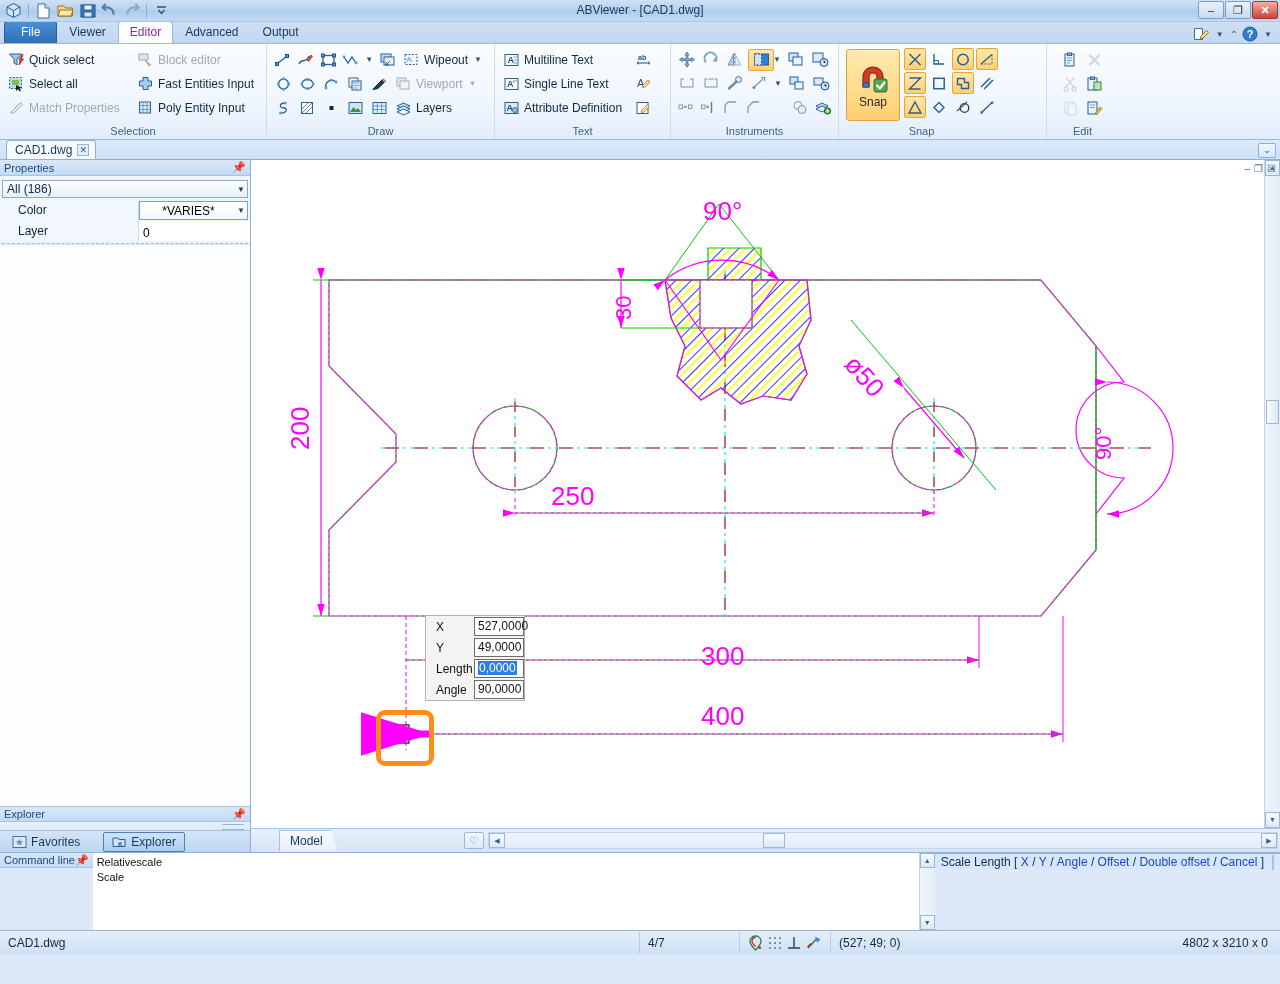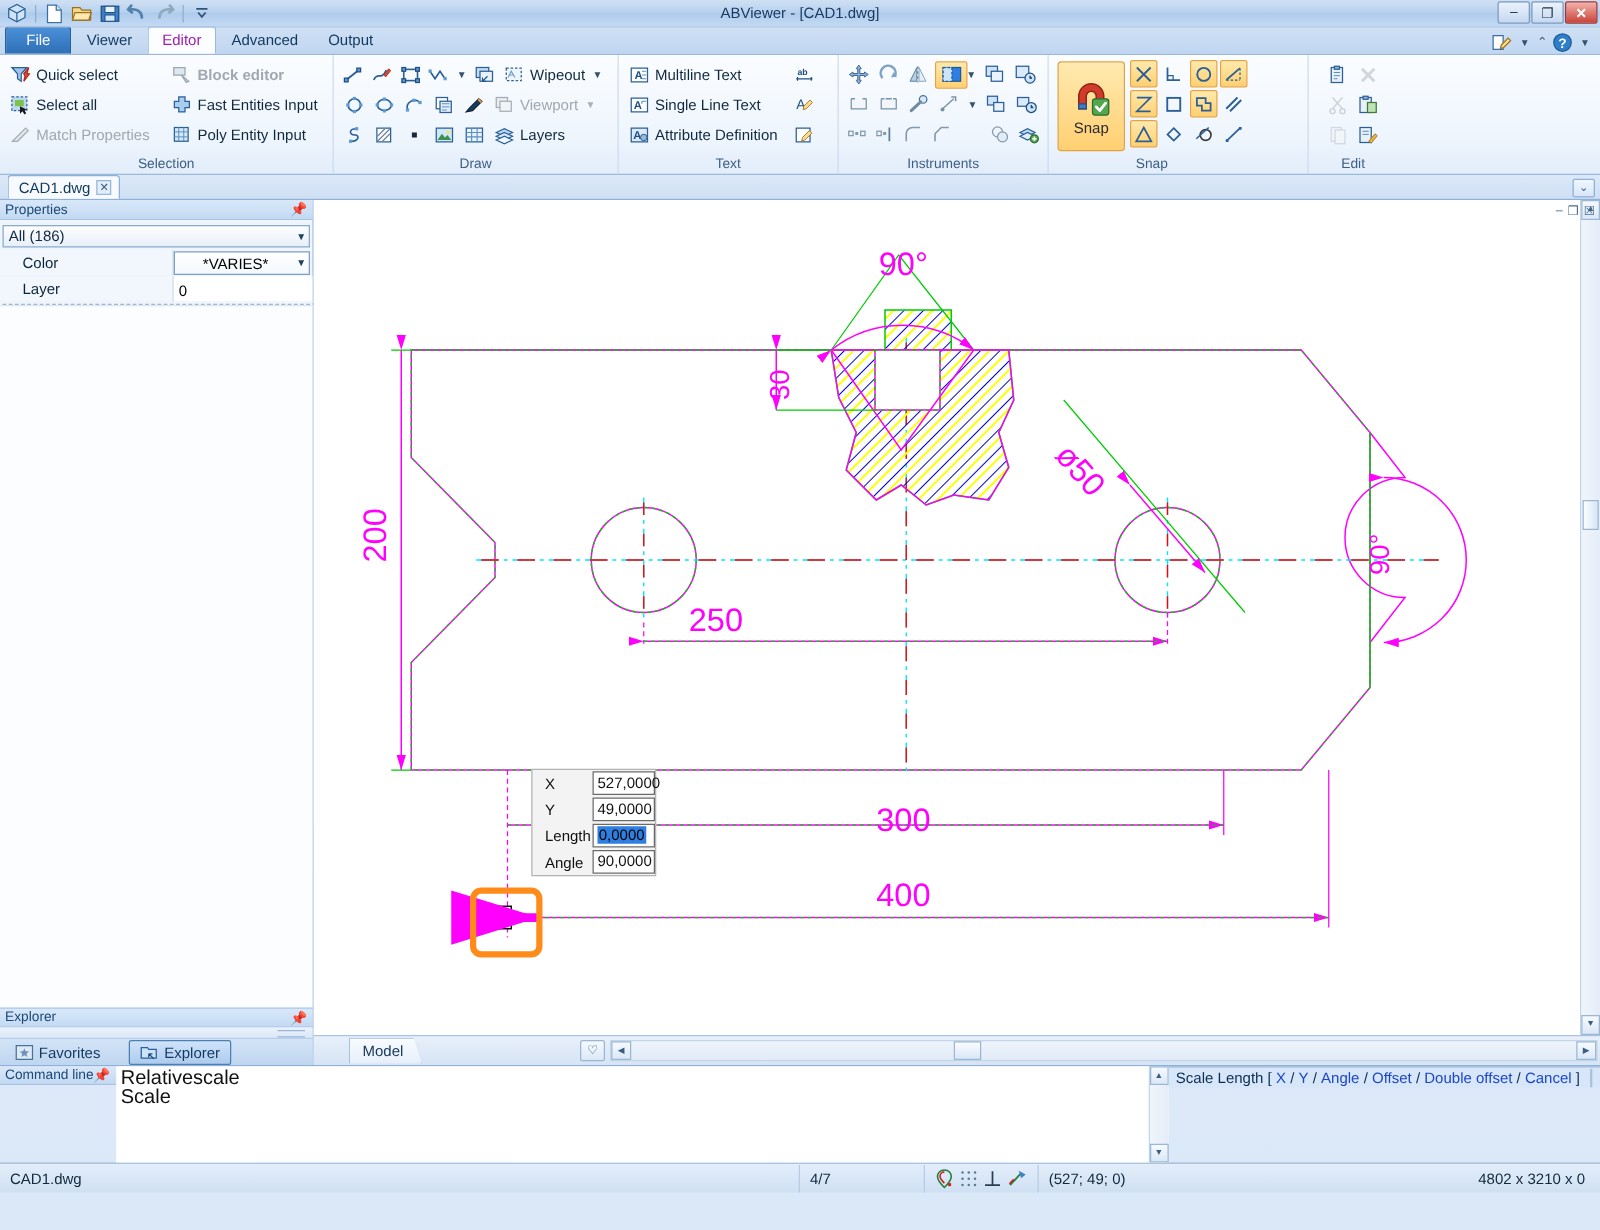--- a/index.html
+++ b/index.html
@@ -248,21 +248,21 @@
   
   .cmdpanel { height: 78px; display: flex; flex-direction: row; border-top: 1px solid #8fb0d8; }
   .cmd-caption {
     height: 15px; display: flex; align-items: center; padding: 0 4px;
     font-size: 11px; color:#1d4877;
     background: linear-gradient(to bottom,#d9e8f9,#c3daf3);
     border-bottom: 1px solid #a7c3e3;
   }
   .cmd-caption .pin { margin-left: auto; cursor: pointer; }
   .cmd-body { flex: 1; display: flex; background: #fff; }
-  .cmd-lines { flex: 1; padding: 2px 4px; font-size: 16px; color:#111; line-height: 15px; }
+  .cmd-lines { flex: 1; padding: 2px 4px; font-size: 11px; color:#111; line-height: 15px; }
   .cmd-scroll { width: 16px; background: linear-gradient(to right,#f0f5fb,#e4edf8); border-left: 1px solid #c3d5e9; display:flex; flex-direction: column; }
   .cmd-scroll .sbtn { height: 15px; border: 1px solid #9cb7d4; background: linear-gradient(to bottom,#f6faff,#dbe8f7); font-size:7px; text-align:center; line-height:13px; color:#3a5d80; cursor:pointer; }
   .cmd-scroll .spacer { flex: 1; }
   .cmd-prompt {
     height: 17px; display: flex; align-items: center; gap: 0;
     background: #d7e6f8; border-top: 1px solid #9cb7d4;
     font-size: 12px; color:#0d2f52; padding: 0 6px;
   }
   .cmd-prompt .opt { color:#1b47c9; cursor: pointer; }
   .cmd-prompt .sep { color:#0d2f52; }
@@ -372,21 +372,21 @@
         <div class="rrow">
           <div class="bigitem" style="width:130px;">
             <span>
               <svg width="17" height="16" viewBox="0 0 17 16">
                 <path d="M1.5 2 h12 l-4.5 5 v6 l-3 -2 v-4 z" fill="#9fc6ea" stroke="#2a5f97"></path>
                 <path d="M11 7 l4 -5 l-1.5 5 h2 l-4.5 6 l1 -4 z" fill="#e94a3a" stroke="#b02d20"></path>
               </svg>
             </span>
             <span>Quick select</span>
           </div>
-          <div class="bigitem disabled" style="width:130px;font-weight:bold;">
+          <div class="bigitem disabled" style="width:130px;">
             <span>
               <svg width="17" height="16" viewBox="0 0 17 16">
                 <path d="M2 2 h9 v6 h-9 z" fill="#dfe6ec" stroke="#9aa6b2"></path>
                 <path d="M8 8 l6 5 l-2 1 z" fill="#c9d2db" stroke="#9aa6b2"></path>
               </svg>
             </span>
             <span>Block editor</span>
           </div>
         </div>
         <div class="rrow">
@@ -1104,21 +1104,21 @@
             <div style="width:48px; padding-left:10px;">X</div>
             <div style="width:50px; background:#fff; border:1px solid #6b6b6b; height:19px; padding:1px 3px;">527,0000</div>
           </div>
           <div style="display:flex; align-items:center; height:21px;">
             <div style="width:48px; padding-left:10px;">Y</div>
             <div style="width:50px; background:#fff; border:1px solid #6b6b6b; height:19px; padding:1px 3px;">49,0000</div>
           </div>
           <div style="display:flex; align-items:center; height:21px;">
             <div style="width:48px; padding-left:10px;">Length</div>
             <div style="width:50px; background:#fff; border:1px solid #6b6b6b; height:19px; padding:1px 3px;">
-              <span style="background:#2f7fe0; color:#000000; padding:0 1px;">0,0000</span>
+              <span style="background:#2f7fe0; color:#ffffff; padding:0 1px;">0,0000</span>
             </div>
           </div>
           <div style="display:flex; align-items:center; height:21px;">
             <div style="width:48px; padding-left:10px;">Angle</div>
             <div style="width:50px; background:#fff; border:1px solid #6b6b6b; height:19px; padding:1px 3px;">90,0000</div>
           </div>
         </div>
 
         <div class="vscroll">
           <div class="sbtn">▲</div>

